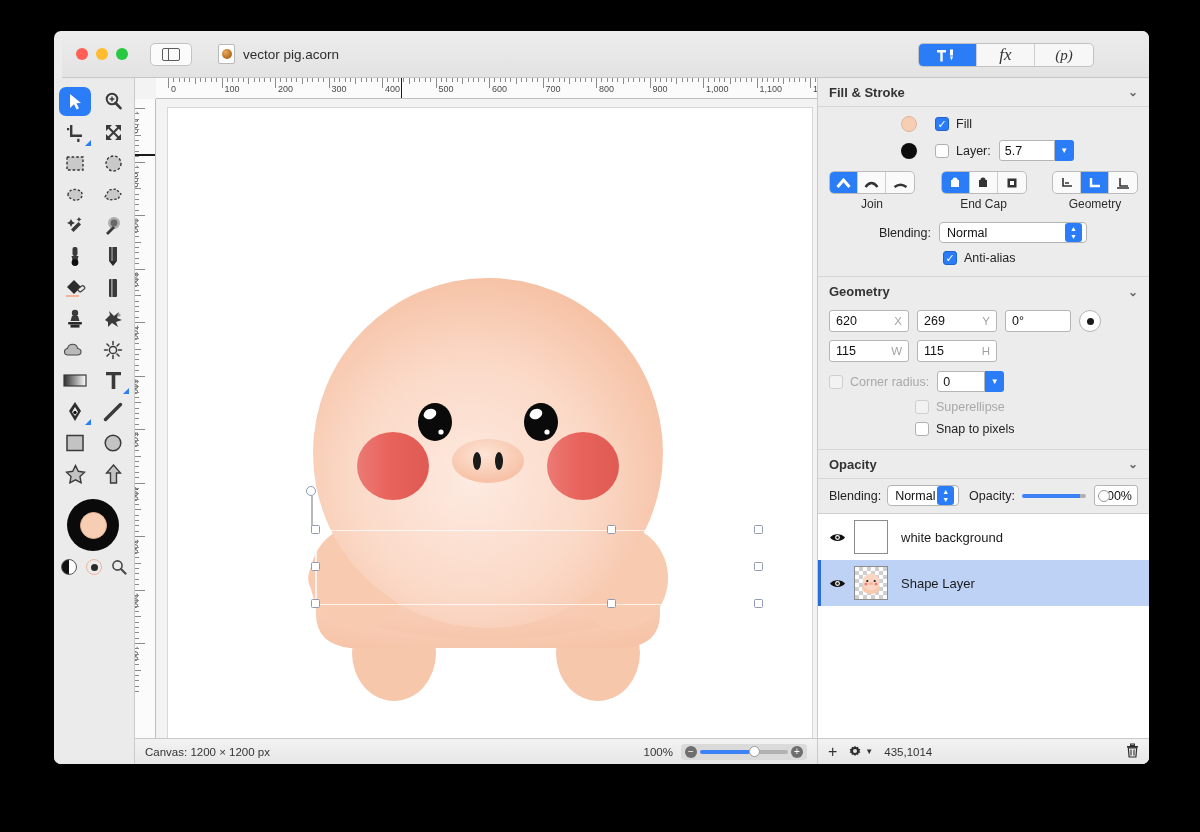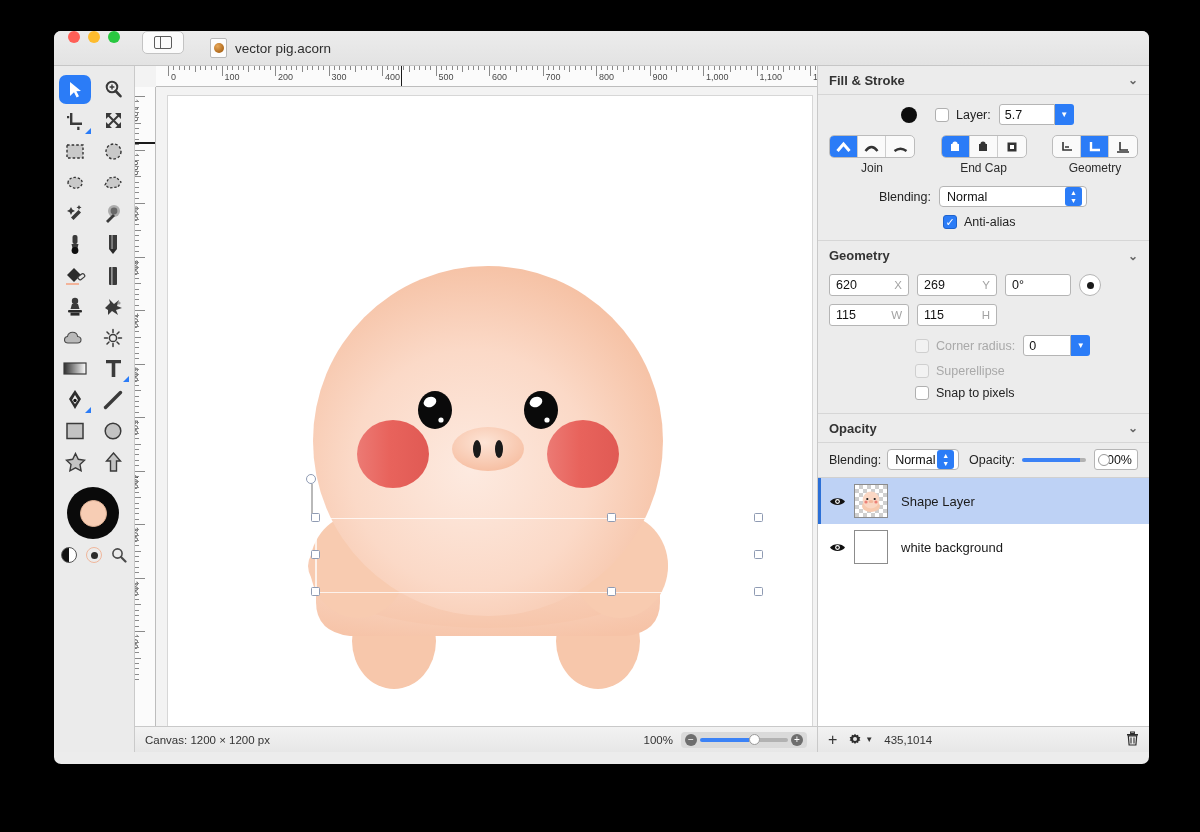--- a/index.html
+++ b/index.html
@@ -15,24 +15,24 @@
     width: 1095px; height: 733px;
     background: #ececec;
     border-radius: 7px;
     overflow: hidden;
     box-shadow: 0 6px 28px rgba(0,0,0,.55);
   }
 
   
   .titlebar {
     position: relative;
-    height: 35px;
+    height: 47px;
     background: linear-gradient(#ececec, #e3e3e3);
     border-bottom: 1px solid #c6c6c6;
-    display: flex; 
+    display: flex; align-items: center; margin-left: 8px;
   }
   .lights { display: flex; gap: 8px; margin-left: 14px; }
   .light { width: 12px; height: 12px; border-radius: 50%; }
   .l-red { background: #ff5f57; }
   .l-yellow { background: #febc2e; }
   .l-green { background: #28c840; }
 
   .sidebar-toggle {
     margin-left: 22px;
     width: 42px; height: 23px;
@@ -247,20 +247,35 @@
       <div class="light l-red"></div>
       <div class="light l-yellow"></div>
       <div class="light l-green"></div>
     </div>
     <div class="sidebar-toggle">
       <div class="st-icon"></div>
     </div>
     <div class="doc">
       <div class="doc-icon"></div>
       <div class="doc-title">vector pig.acorn</div>
+    </div>
+    <div class="tabseg">
+      <div class="seg active">
+        <svg width="26" height="15" viewBox="0 0 26 15">
+          <path d="M2 2 h9 v2.4 h-3.3 v9 h-2.4 v-9 H2z" fill="#fff"></path>
+          <rect x="15" y="1.5" width="3" height="6" fill="#fff"></rect>
+          <path d="M15 8.5 h3 l-1.5 4z" fill="#fff"></path>
+        </svg>
+      </div>
+      <div class="seg">
+        <span class="seg-fx">fx</span>
+      </div>
+      <div class="seg">
+        <span class="seg-p">(p)</span>
+      </div>
     </div>
   </div>
 
   <div class="body">
 
     <div class="tools">
       <div class="tool-grid">
 
         <div class="tool sel">
             <div class="bg"></div>
@@ -805,20 +820,25 @@
     </div>
 
     <div class="panel">
 
       <div class="sec-head">
         <span>Fill &amp; Stroke</span>
         <span class="chev">⌄</span>
       </div>
       <div class="sec-body">
         <div class="row" style="padding-left:72px;">
+          <div class="cswatch fill"></div>
+          <div class="cb on" style="margin-left:18px;"></div>
+          <span class="lbl">Fill</span>
+        </div>
+        <div class="row" style="padding-left:72px;">
           <div class="cswatch stroke"></div>
           <div class="cb" style="margin-left:18px;"></div>
           <span class="lbl">Layer:</span>
           <div style="display:flex;margin-left:8px;">
             <div class="numfield" style="width:56px;border-radius:3px 0 0 3px;">5.7</div>
             <div class="stepbtn">▼</div>
           </div>
         </div>
 
         <div class="row" style="justify-content:space-between;align-items:flex-start;margin-top:10px;">
@@ -931,21 +951,21 @@
             <span class="geo-suffix">W</span>
             </div>
           <div class="geo-field">
             <span>115</span>
             <span class="geo-suffix">H</span>
             </div>
           <div></div>
             <div></div>
         </div>
 
-        <div class="row" style="margin-left:86px;">
+        <div class="row" style="">
           <div class="cb dis"></div>
           <span class="lbl dim">Corner radius:</span>
           <div style="display:flex;margin-left:8px;">
             <div class="numfield" style="width:48px;border-radius:3px 0 0 3px;">0</div>
             <div class="stepbtn">▼</div>
           </div>
         </div>
         <div class="row" style="margin-left:86px;">
           <div class="cb dis"></div>
           <span class="lbl dim">Superellipse</span>
@@ -974,20 +994,31 @@
           </div>
           <span class="lbl" style="margin-left:10px;">Opacity:</span>
           <div class="opac-track" style="margin-left:7px;">
             <div class="opac-knob"></div>
           </div>
           <div class="numfield" style="width:44px;margin-left:8px;justify-content:center;">100%</div>
         </div>
       </div>
 
       <div class="layers">
+        <div class="layer-row">
+          <div class="eye">
+            <svg width="17" height="11" viewBox="0 0 17 11">
+                <path d="M1 5.5 C4 1 13 1 16 5.5 C13 10 4 10 1 5.5z" fill="#111"></path>
+                <circle cx="8.5" cy="5.5" r="2.4" fill="#fff"></circle>
+                <circle cx="8.5" cy="5.5" r="1.2" fill="#111"></circle>
+              </svg>
+          </div>
+          <div class="thumb plain"></div>
+          <span class="layer-name">white background</span>
+        </div>
         <div class="layer-row sel">
           <div class="eye">
             <svg width="17" height="11" viewBox="0 0 17 11">
                 <path d="M1 5.5 C4 1 13 1 16 5.5 C13 10 4 10 1 5.5z" fill="#111"></path>
                 <circle cx="8.5" cy="5.5" r="2.4" fill="#fff"></circle>
                 <circle cx="8.5" cy="5.5" r="1.2" fill="#111"></circle>
               </svg>
           </div>
           <div class="thumb">
             <svg width="32" height="32" viewBox="0 0 32 32">
@@ -995,31 +1026,20 @@
               <circle cx="16" cy="15" r="8.4" fill="#fad7c4"></circle>
               <circle cx="12.3" cy="14" r="1.1" fill="#1a1a1a"></circle>
               <circle cx="19.7" cy="14" r="1.1" fill="#1a1a1a"></circle>
               <ellipse cx="16" cy="16.6" rx="2.4" ry="1.5" fill="#f3b89c"></ellipse>
               <circle cx="11" cy="17" r="1.6" fill="#e8635c" opacity=".75"></circle>
               <circle cx="21" cy="17" r="1.6" fill="#e8635c" opacity=".75"></circle>
             </svg>
           </div>
           <span class="layer-name">Shape Layer</span>
         </div>
-        <div class="layer-row">
-          <div class="eye">
-            <svg width="17" height="11" viewBox="0 0 17 11">
-                <path d="M1 5.5 C4 1 13 1 16 5.5 C13 10 4 10 1 5.5z" fill="#111"></path>
-                <circle cx="8.5" cy="5.5" r="2.4" fill="#fff"></circle>
-                <circle cx="8.5" cy="5.5" r="1.2" fill="#111"></circle>
-              </svg>
-          </div>
-          <div class="thumb plain"></div>
-          <span class="layer-name">white background</span>
-        </div>
       </div>
 
       <div class="panel-foot">
         <span style="font-size:16px;">+</span>
         <span style="display:flex;align-items:center;gap:3px;">
           <svg width="14" height="14" viewBox="0 0 14 14">
               <path d="M7 0.8l1.2 1.5 1.9-.5.4 1.9 1.9.5-1 1.7 1 1.7-1.9.5-.4 1.9-1.9-.5L7 11l-1.2-1.5-1.9.5-.4-1.9-1.9-.5 1-1.7-1-1.7 1.9-.5.4-1.9 1.9.5z" fill="#2d2d2d"></path>
               <circle cx="7" cy="6" r="2" fill="#e7e7e7"></circle>
             </svg>
           <span style="font-size:8px;">▼</span>

